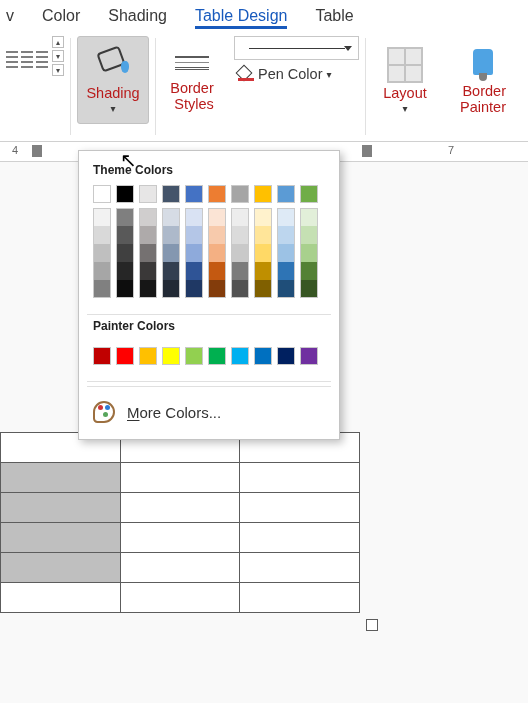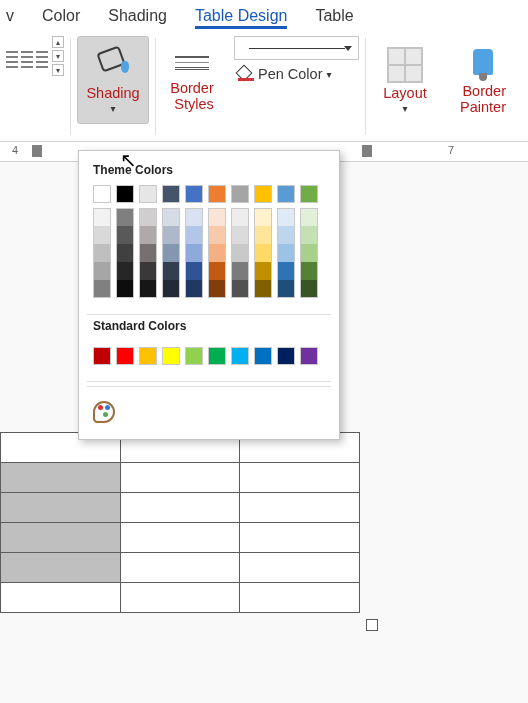--- a/index.html
+++ b/index.html
@@ -326,37 +326,38 @@
       </div>
       <div class="shade-col">
         <div class="sw" style="background: rgb(226, 239, 217);"></div>
         <div class="sw" style="background: rgb(197, 224, 179);"></div>
         <div class="sw" style="background: rgb(168, 208, 141);"></div>
         <div class="sw" style="background: rgb(83, 129, 53);"></div>
         <div class="sw" style="background: rgb(55, 86, 35);"></div>
       </div>
     </div>
   <div class="dd-sep"></div>
-  <h4>Standard Colors</h4>
+  <h4>Painter Colors</h4>
   <div class="std-row" id="standard-row">
       <div class="swatch" style="background: rgb(192, 0, 0);"></div>
       <div class="swatch" style="background: rgb(255, 0, 0);"></div>
       <div class="swatch" style="background: rgb(255, 192, 0);"></div>
       <div class="swatch" style="background: rgb(255, 255, 0);"></div>
       <div class="swatch" style="background: rgb(146, 208, 80);"></div>
       <div class="swatch" style="background: rgb(0, 176, 80);"></div>
       <div class="swatch" style="background: rgb(0, 176, 240);"></div>
       <div class="swatch" style="background: rgb(0, 112, 192);"></div>
       <div class="swatch" style="background: rgb(0, 32, 96);"></div>
       <div class="swatch" style="background: rgb(112, 48, 160);"></div>
     </div>
   <div class="dd-sep"></div>
   <div class="dd-sep"></div>
   <div class="dd-item">
     <div class="palette-icon">
         <div class="d r"></div>
         <div class="d b"></div>
         <div class="d g"></div>
       </div>
+    <span class="label"><u id="mc-key">M</u><span id="mc-rest">ore Colors...</span></span>
   </div>
 </div>
 
 <div class="cursor">↖</div>
 
 </body></html>

